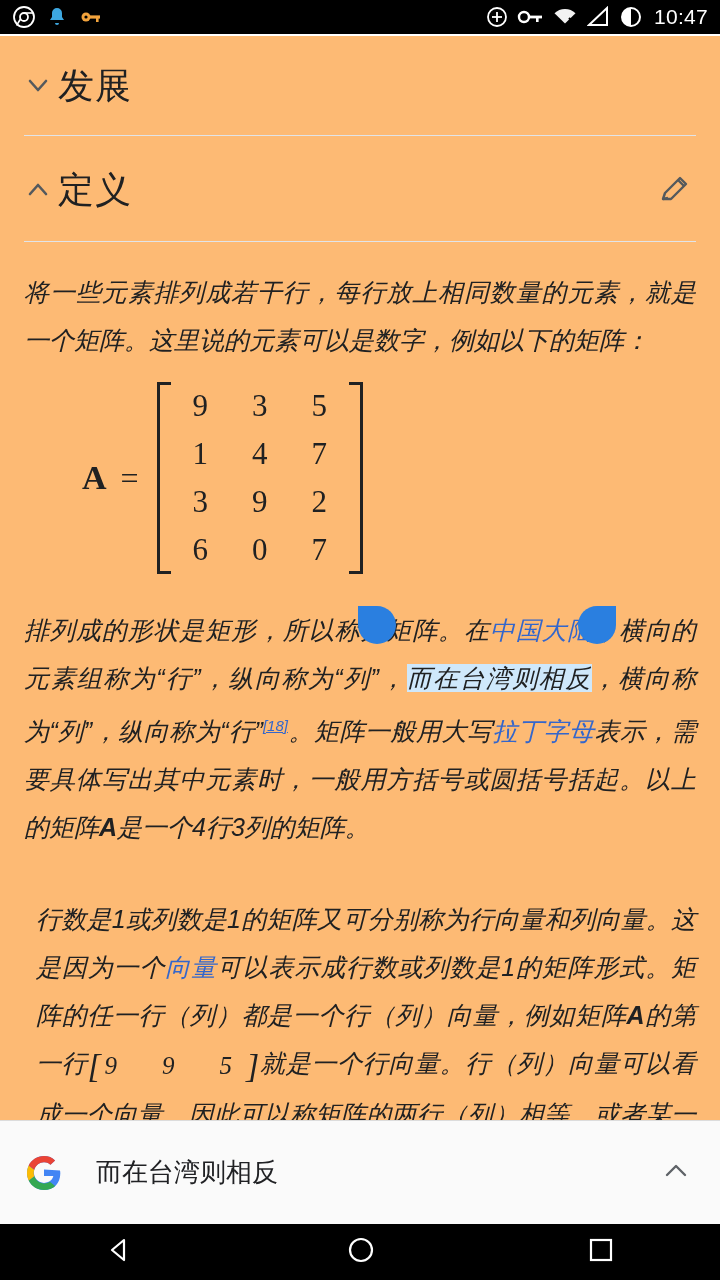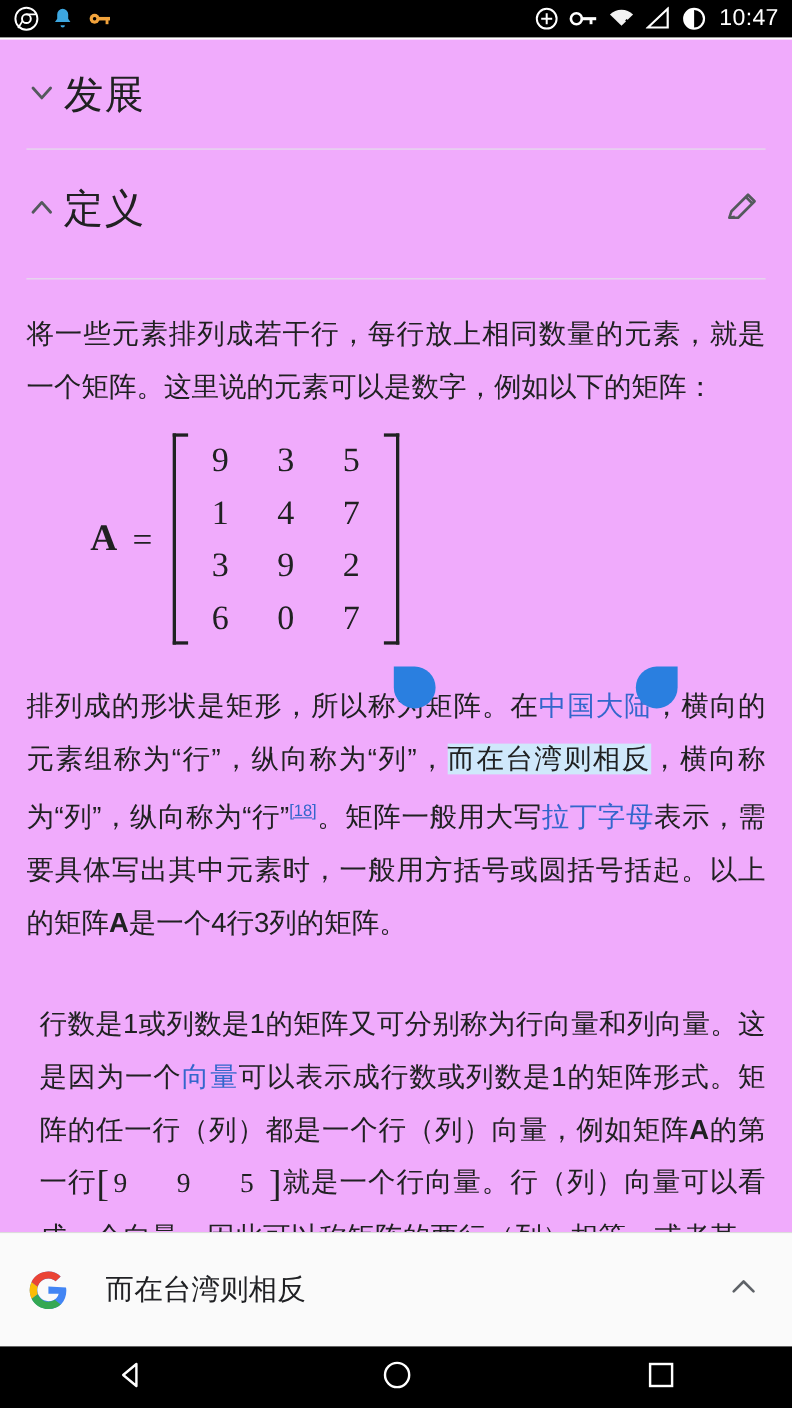--- a/index.html
+++ b/index.html
@@ -49,21 +49,21 @@
   }
   .ic svg { display: block; }
 
   
   .content {
     position: absolute;
     top: 36px;
     left: 0;
     right: 0;
     bottom: 160px;
-    background: #f0abfc;
+    background: #fdba74;
     overflow: hidden;
     padding: 0 24px;
     box-sizing: border-box;
     color: #202122;
   }
 
   .section-head {
     display: flex;
     align-items: center;
     padding: 18px 0 16px 0;
@@ -82,28 +82,29 @@
     letter-spacing: 1px;
     flex: 1 1 auto;
   }
   .section-head .pencil {
     flex: 0 0 auto;
     color: #54595d;
     padding-right: 4px;
   }
 
   .sec-dev { padding-top: 26px; padding-bottom: 24px;}
-  .sec-def { padding-top: 30px; padding-bottom: 38px; }
+  .sec-def { padding-top: 30px; padding-bottom: 26px; }
 
   p.body {
     font-size: 25px;
     line-height: 48px;
     margin: 26px 0 0 0;
     text-align: justify;
     text-justify: inter-character;
+    font-style: italic;
   }
   p.body.second { margin-top: 44px; margin-left: 12px; }
   a.link {
     color: #3366cc;
     text-decoration: none;
   }
   .sup {
     color: #3366cc;
     font-size: 15px;
     vertical-align: super;

